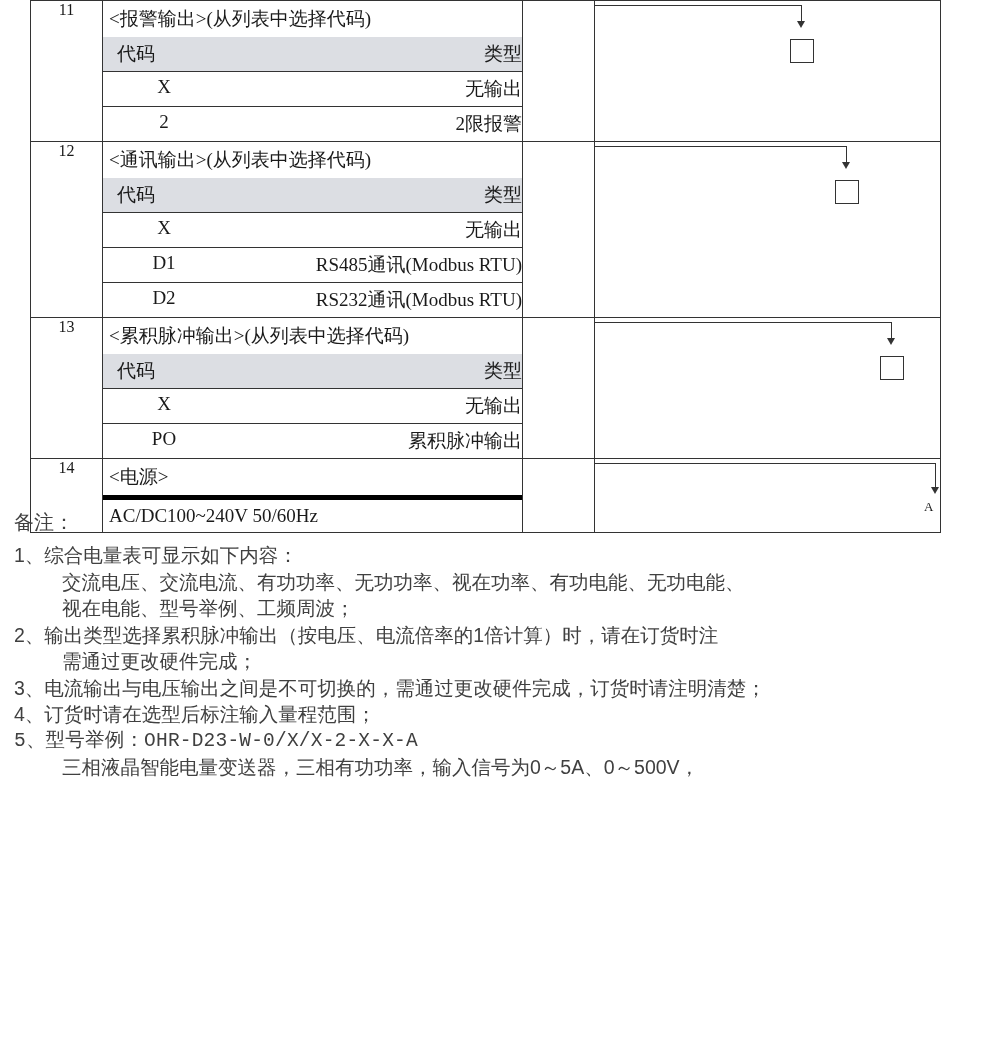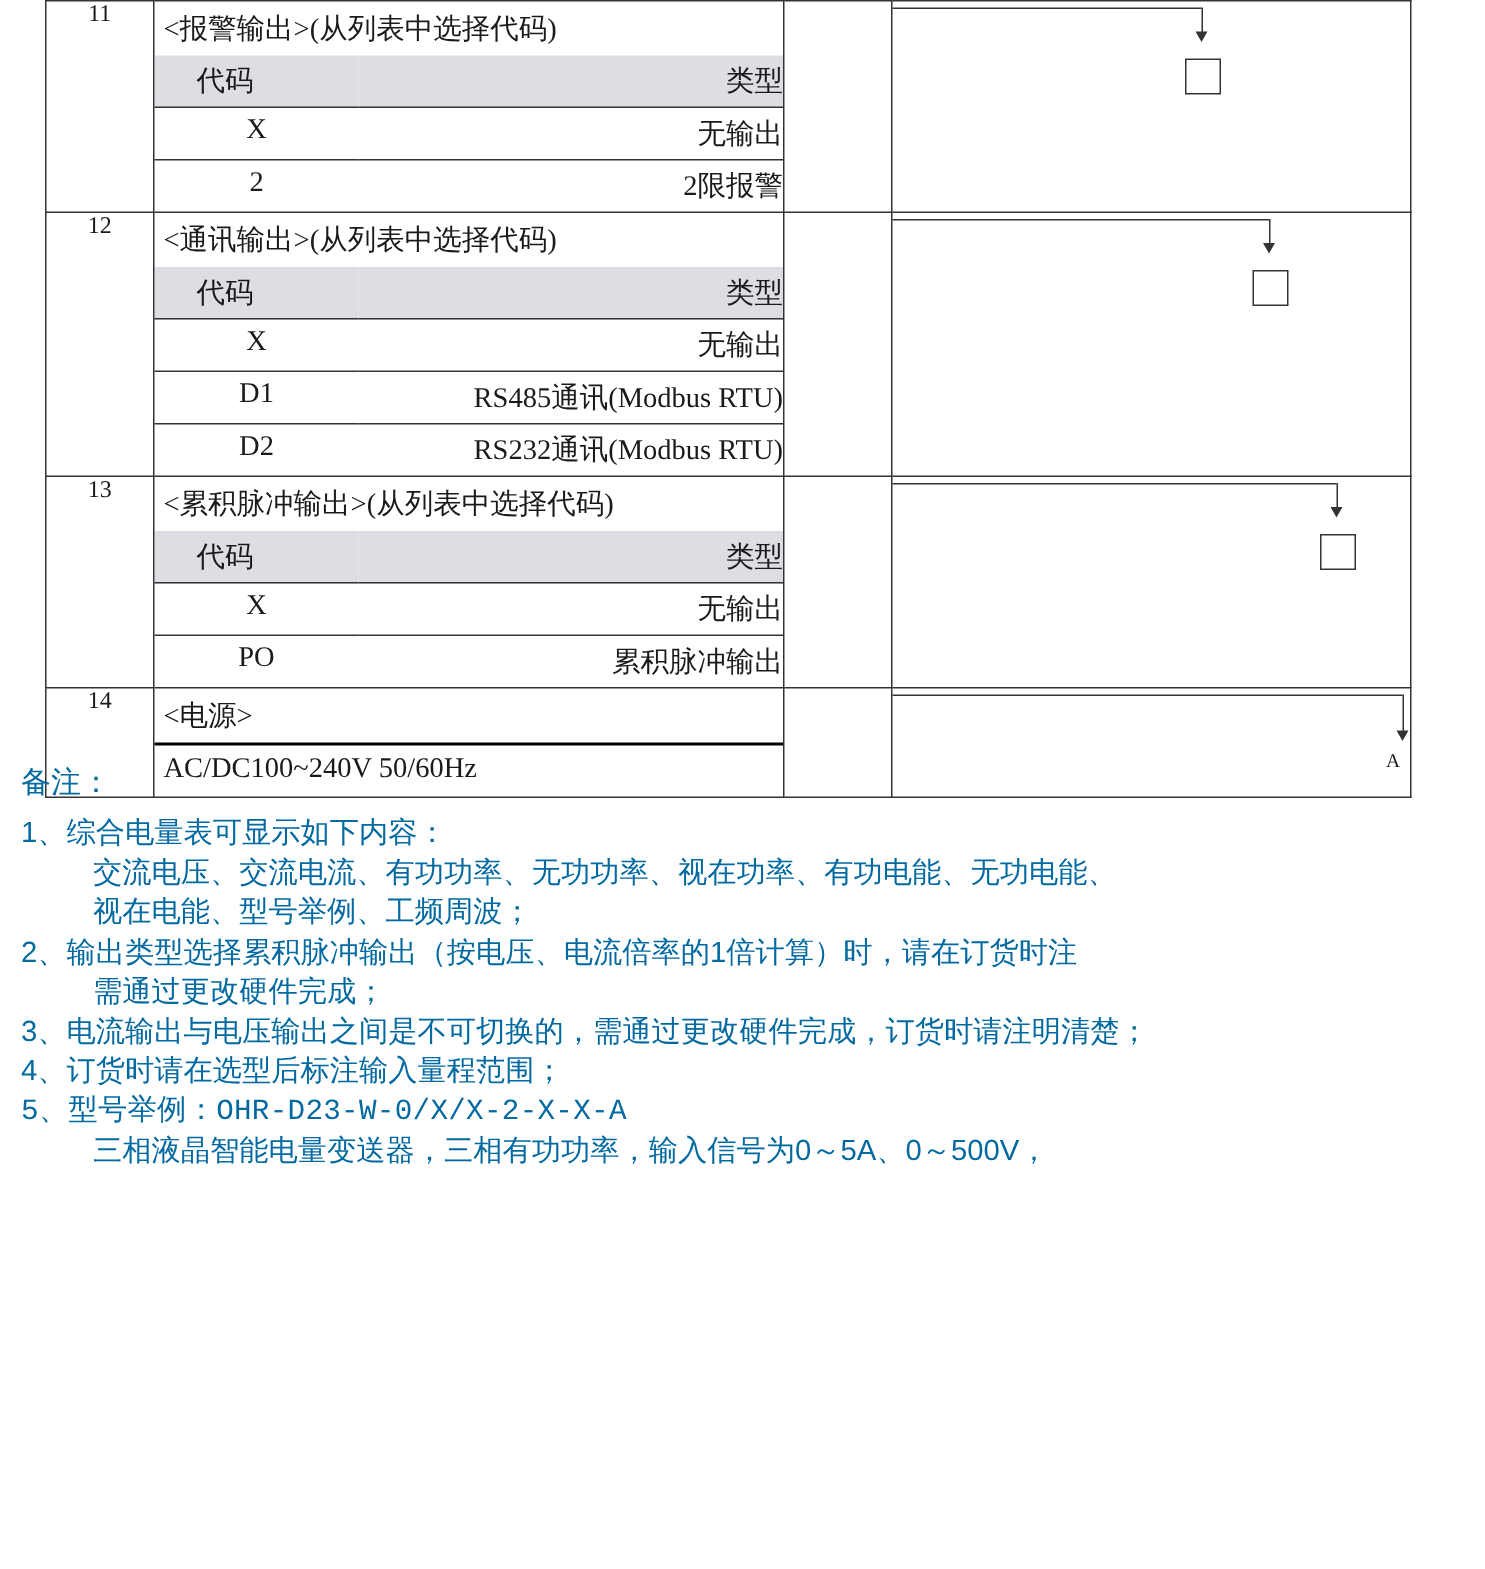--- a/index.html
+++ b/index.html
@@ -61,27 +61,27 @@
     font-family: "Liberation Serif", serif;
   }
   .inner tr.hdr td {
     background: #dcdee3;
     border-top: none;
   }
   .c-code {
     width: 108px;
     text-align: center;
   }
-  .c-code.left { text-align: left; padding-left: 28px; }
+  .c-code.left { text-align: left; padding-left: 14px; }
   .c-type { text-align: right; padding-left: 4px; }
 
   .plain-line {
     font-size: 19px;
     padding: 5px 0 5px 6px;
-    border-top: 2px solid #000000;
+    border-top: 5px solid #000000;
     font-family: "Liberation Serif", serif;
   }
 
   
   .arrow-cell {
     position: relative;
     height: 100%;
   }
   .box {
     position: absolute;
@@ -114,21 +114,21 @@
   }
 
   
   .notes {
     position: absolute;
     left: 14px;
     top: 512px;
     width: 975px;
     font-family: "Liberation Sans", sans-serif;
     font-size: 19.5px;
-    color: #0369a1;
+    color: #404040;
     line-height: 1.0;
   }
   .notes .head {
     font-size: 20px;
     margin-bottom: 14px;
   }
   .note {
     margin-bottom: 5px;
   }
   .note .ln {

